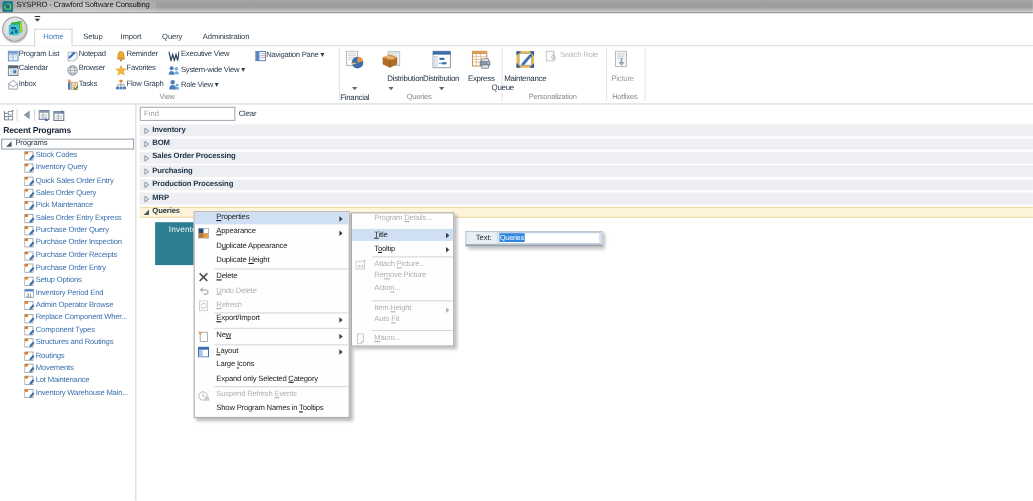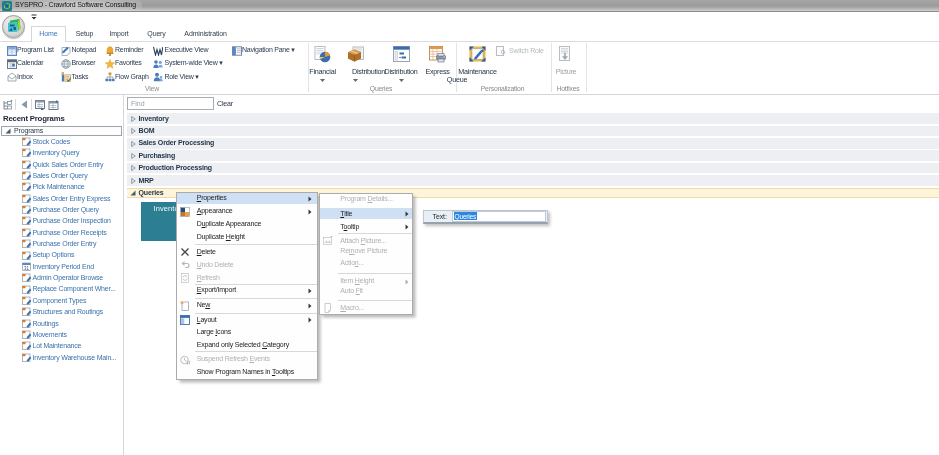--- a/index.html
+++ b/index.html
@@ -133,21 +133,21 @@
     <path d="M6.3 9.3 C6.3 7.5 7 6.9 8 6.9 C9 6.9 9.8 7.5 9.8 9.3 Z" fill="#74a8d8"></path>
   </svg>
 <div class="tx" style="left:164.5px;top:72.9px;font-size:7px;color:#2b3b4e;letter-spacing:-0.25px;">Role View&nbsp;▾</div>
 <svg class="ab" style="left:314.0px;top:46px" width="17" height="17" viewBox="0 0 17 17">
     <rect x="1" y="0.5" width="10" height="13" fill="#fff" stroke="#b5bcc4"></rect>
    <path d="M2.5 2.5 h7 M2.5 4.3 h7 M2.5 6.1 h7 M2.5 7.9 h4" stroke="#c9cfd6" stroke-width="0.9"></path>
    <circle cx="11" cy="11" r="5.3" fill="#3a6eae"></circle>
    <path d="M11 11 L11 5.7 A5.3 5.3 0 0 1 16.1 9.6 Z" fill="#e8953a"></path>
    <path d="M11 11 L6.2 13.2 A5.3 5.3 0 0 1 5.7 11 Z" fill="#f0c060"></path>
   </svg>
-<div class="tx" style="left:322.5px;top:67px;transform:translateX(-50%);font-size:7.2px;color:#253545;letter-spacing:-0.25px;">Financial</div>
+<div class="tx" style="left:322.5px;top:84px;transform:translateX(-50%);font-size:7.2px;color:#253545;letter-spacing:-0.25px;">Financial</div>
 <svg class="ab" style="left:320.0px;top:78.5px" width="5" height="3" viewBox="0 0 5 3">
     <path d="M0 0 h5 L2.5 3 Z" fill="#5a6a7a"></path>
   </svg>
 <svg class="ab" style="left:347.0px;top:46px" width="17" height="17" viewBox="0 0 17 17">
     <rect x="6" y="1" width="10.5" height="12.5" fill="#f2f4f6" stroke="#b5bcc4"></rect>
    <path d="M7.5 3 h7 M7.5 5 h7 M7.5 7 h7" stroke="#ccd2d8" stroke-width="0.9"></path>
    <path d="M1 6.2 L7.5 3.6 L14 6.2 L14 12.4 L7.5 15.4 L1 12.4 Z" fill="#c88438"></path>
    <path d="M1 6.2 L7.5 8.8 L14 6.2 L14 12.4 L7.5 15.4 L1 12.4 Z" fill="#b06f28"></path>
    <path d="M7.5 8.8 L7.5 15.4" stroke="#8a5518" stroke-width="0.7"></path>
    <path d="M1 6.2 L7.5 3.6 L14 6.2 L7.5 8.8 Z" fill="#d89a48"></path>

